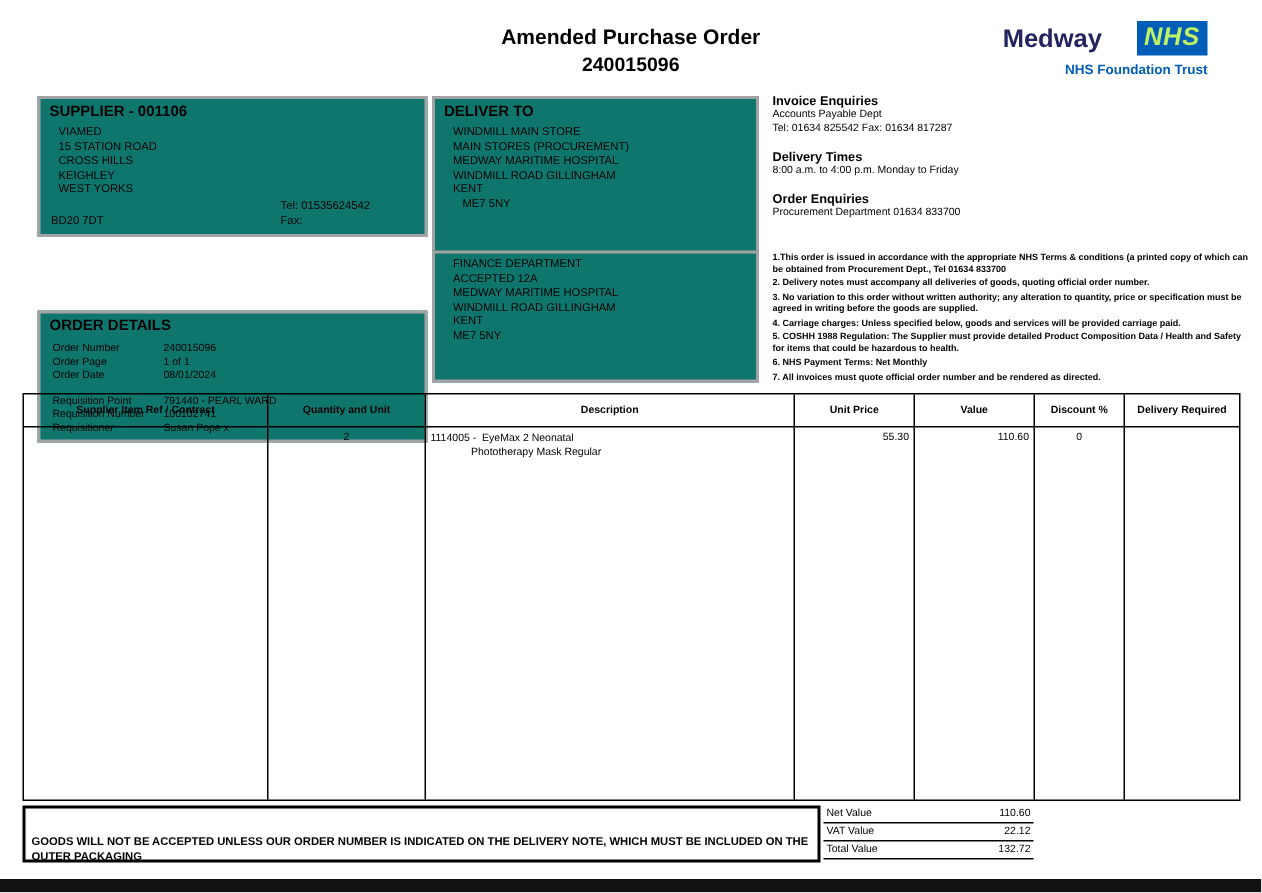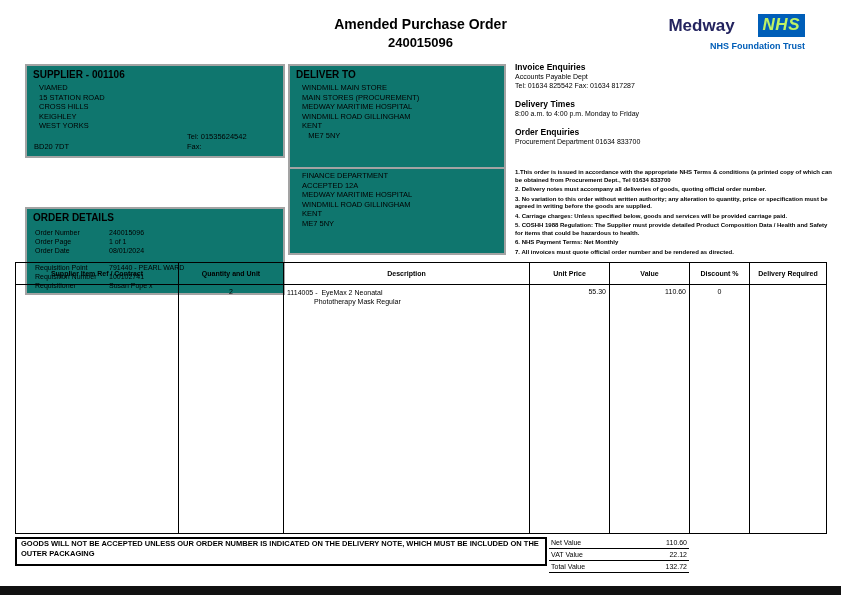--- a/index.html
+++ b/index.html
@@ -53,21 +53,21 @@
   .td:last-child{border-right:none;}
   .c1{width:163px;}.c2{width:105px;}.c3{width:246px;}.c4{width:80px;}.c5{width:80px;}.c6{width:60px;}.c7{width:76px;}
   .thead .td{font-size:7px;font-weight:bold;text-align:center;display:flex;align-items:center;justify-content:center;min-height:22px;border-bottom:1px solid #000;padding:1px 3px;}
   .tbody .td{height:248px;font-size:7px;padding:3px 3px;}
   .cell-center{text-align:center;}
   .cell-right{text-align:right;}
   .desc-line{white-space:pre-wrap;line-height:9px;}
   .desc-line2{padding-left:27px;}
 
   
-  .warning-box{position:absolute;left:15px;top:537px;width:532px;height:29px;border:2px solid #000;box-sizing:border-box;padding:0 4px;font-size:7.5px;font-weight:bold;line-height:10px;}
+  .warning-box{position:absolute;left:15px;top:537px;width:532px;height:29px;border:2px solid #000;box-sizing:border-box;padding:17px 4px;font-size:7.5px;font-weight:bold;line-height:10px;}
   .totals{position:absolute;left:549px;top:537px;width:140px;}
   .total-row{display:flex;justify-content:space-between;border-bottom:1px solid #000;font-size:7px;line-height:11px;padding:0 2px;}
   .bottom-bar{position:absolute;left:0;top:586px;width:841px;height:9px;background:#111;}
 </style>
 </head>
 <body>
 
 <div class="page">
 
   <header class="doc-header">

